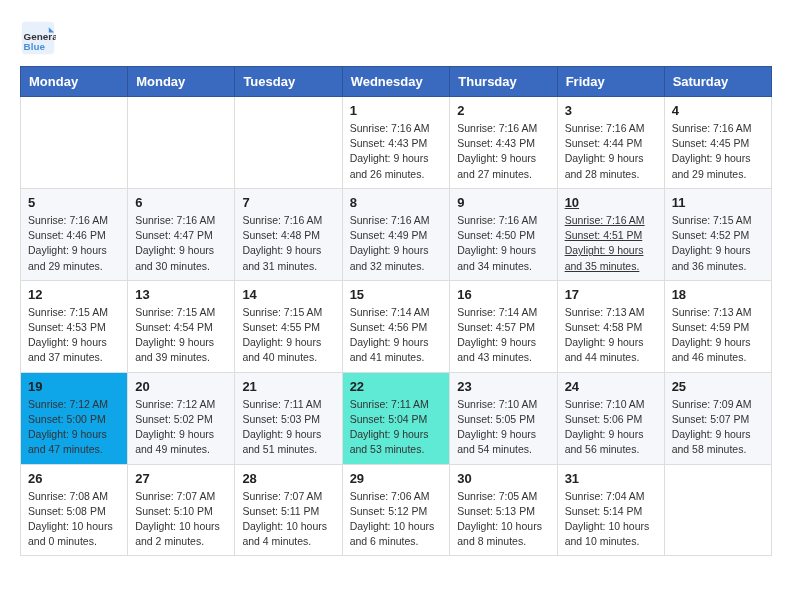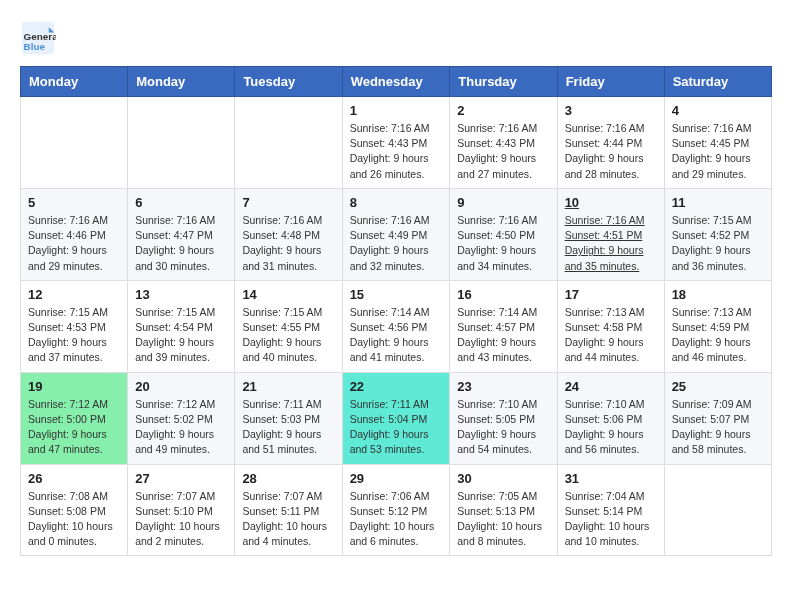--- a/index.html
+++ b/index.html
@@ -257,21 +257,21 @@
         </td>
         <td>
           <div class="day-number">18</div>
           <div class="day-info" style="white-space: pre-line;">Sunrise: 7:13 AM
 Sunset: 4:59 PM
 Daylight: 9 hours
 and 46 minutes.</div>
         </td>
       </tr>
       <tr class="week-row">
-        <td style="background: #86efac;">
+        <td style="background: #0ea5e9;">
           <div class="day-number">19</div>
           <div class="day-info" style="white-space: pre-line;">Sunrise: 7:12 AM
 Sunset: 5:00 PM
 Daylight: 9 hours
 and 47 minutes.</div>
         </td>
         <td style="background: rgb(245, 247, 250);">
           <div class="day-number">20</div>
           <div class="day-info" style="white-space: pre-line;">Sunrise: 7:12 AM
 Sunset: 5:02 PM

